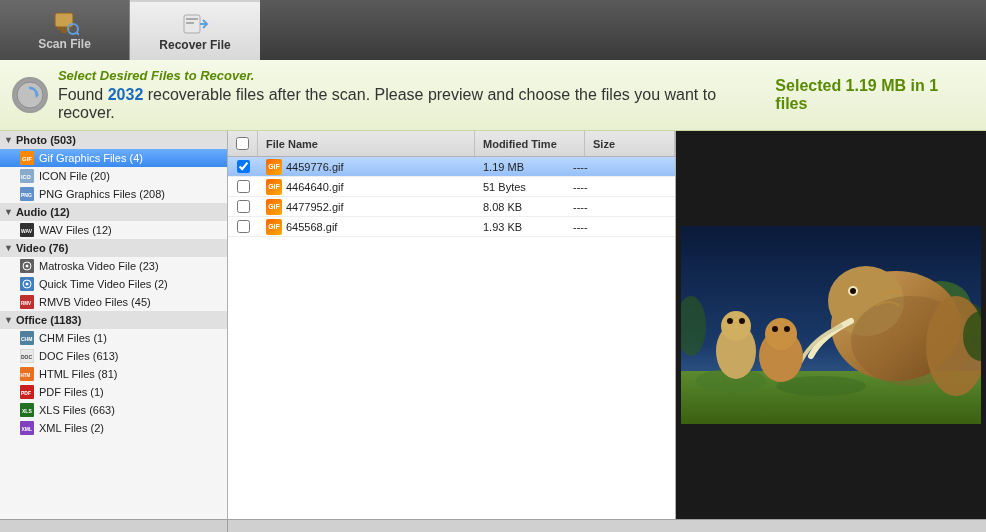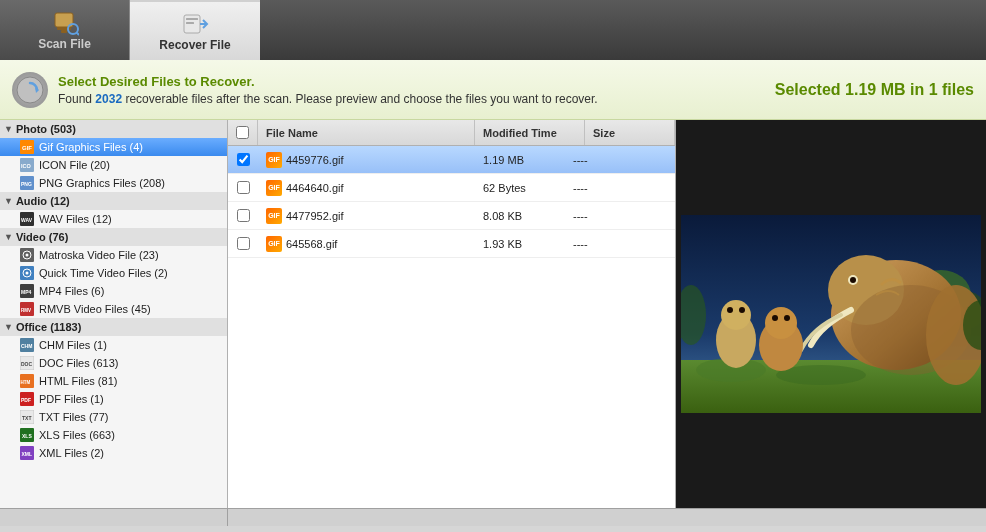--- a/index.html
+++ b/index.html
@@ -70,22 +70,23 @@
       justify-content: center;
       font-size: 18px;
       color: white;
     }
     .info-text { }
     .info-title {
       color: #5a8a00;
       font-weight: bold;
       font-size: 13px;
       margin-bottom: 3px;
-    }
-    .info-subtitle { color: #333; font-size: 12px; }
+      font-style: italic;
+    }
+    .info-subtitle { color: #333; font-size: 16px; }
     .info-subtitle .highlight { color: #1a6ac0; font-weight: bold; }
     .info-right {
       color: #5a8a00;
       font-weight: bold;
       font-size: 16px;
     }
 
     
     .main-content {
       display: flex;
@@ -165,21 +166,21 @@
       align-items: center;
     }
     .col-check { width: 30px; justify-content: center; }
     .col-name { flex: 1; }
     .col-size { width: 90px; }
     .col-modified { width: 110px; }
 
     .file-row {
       display: flex;
       border-bottom: 1px solid #eeeeee;
-      height: 28px;
+      height: 20px;
       cursor: pointer;
     }
     .file-row.selected-row { background: linear-gradient(to bottom, #b8d8ff, #98c0f8); }
     .file-cell {
       padding: 0 8px;
       font-size: 11px;
       color: #222;
       height: 100%;
       display: flex;
       align-items: center;
@@ -360,29 +361,20 @@
           <rect width="14" height="14" rx="1" fill="#4080c0"></rect>
           <circle cx="7" cy="7" r="4" fill="none" stroke="white" stroke-width="1"></circle>
           <circle cx="7" cy="7" r="1.5" fill="white"></circle>
         </svg>
       </div>
       <span>Quick Time Video Files (2)</span>
     </div>
     <div class="tree-item">
       <div class="file-icon">
         <svg width="14" height="14" viewBox="0 0 14 14">
-          <rect width="14" height="14" rx="1" fill="#404040"></rect>
-          <text x="1" y="10" font-size="5" fill="white" font-weight="bold">MP4</text>
-        </svg>
-      </div>
-      <span>MP4 Files (6)</span>
-    </div>
-    <div class="tree-item">
-      <div class="file-icon">
-        <svg width="14" height="14" viewBox="0 0 14 14">
           <rect width="14" height="14" rx="1" fill="#c03030"></rect>
           <text x="1" y="10" font-size="4.5" fill="white" font-weight="bold">RMV</text>
         </svg>
       </div>
       <span>RMVB Video Files (45)</span>
     </div>
 
     <div class="tree-group-header">
       <span class="triangle">▼</span>
       <span>Office (1183)</span>
@@ -415,29 +407,20 @@
       <span>HTML Files (81)</span>
     </div>
     <div class="tree-item">
       <div class="file-icon">
         <svg width="14" height="14" viewBox="0 0 14 14">
           <rect width="14" height="14" rx="1" fill="#cc2020"></rect>
           <text x="1" y="10" font-size="5" fill="white" font-weight="bold">PDF</text>
         </svg>
       </div>
       <span>PDF Files (1)</span>
-    </div>
-    <div class="tree-item">
-      <div class="file-icon">
-        <svg width="14" height="14" viewBox="0 0 14 14">
-          <rect width="14" height="14" rx="1" fill="#e8e8e8" stroke="#aaa" stroke-width="0.5"></rect>
-          <text x="2" y="10" font-size="5" fill="#444" font-weight="bold">TXT</text>
-        </svg>
-      </div>
-      <span>TXT Files (77)</span>
     </div>
     <div class="tree-item">
       <div class="file-icon">
         <svg width="14" height="14" viewBox="0 0 14 14">
           <rect width="14" height="14" rx="1" fill="#207020"></rect>
           <text x="2" y="10" font-size="5" fill="white" font-weight="bold">XLS</text>
         </svg>
       </div>
       <span>XLS Files (663)</span>
     </div>
@@ -476,21 +459,21 @@
     </div>
 
     <div class="file-row">
       <div class="file-cell col-check">
         <input type="checkbox" style="">
       </div>
       <div class="file-cell col-name">
         <span class="gif-icon">GIF</span>
         <span>4464640.gif</span>
       </div>
-      <div class="file-cell col-size">62 Bytes</div>
+      <div class="file-cell col-size">51 Bytes</div>
       <div class="file-cell col-modified">----</div>
     </div>
 
     <div class="file-row">
       <div class="file-cell col-check">
         <input type="checkbox" style="">
       </div>
       <div class="file-cell col-name">
         <span class="gif-icon">GIF</span>
         <span>4477952.gif</span>

